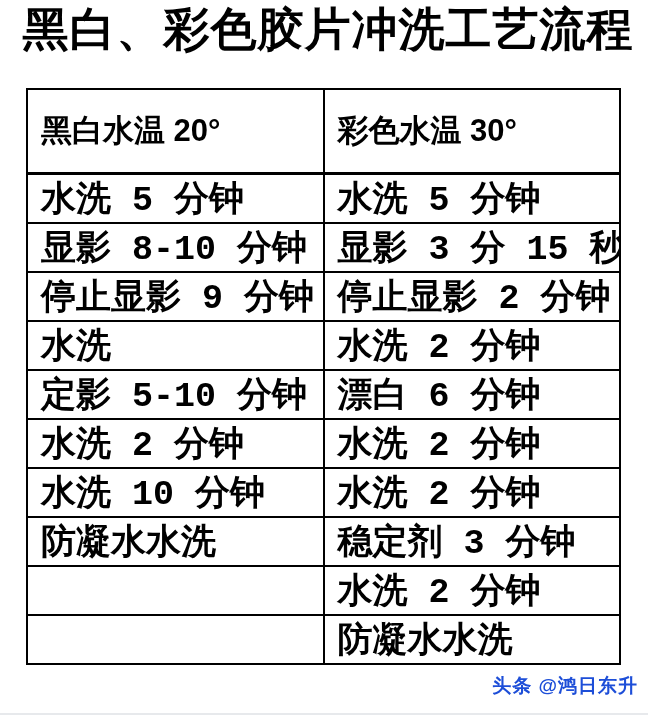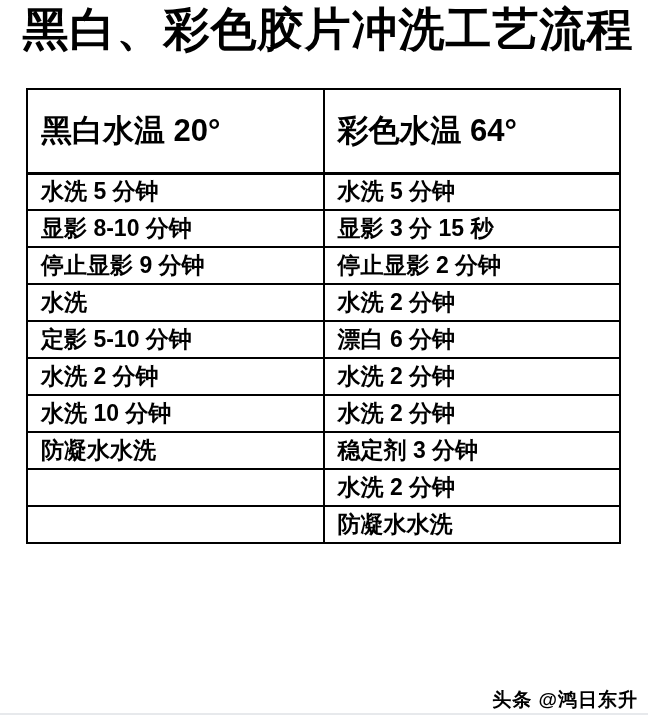--- a/index.html
+++ b/index.html
@@ -41,29 +41,30 @@
     white-space: nowrap;
     overflow: hidden;
   }
   table.process-table th {
     height: 84px;
     font-size: 31px;
     border-bottom: 3px solid #000000;
   }
   table.process-table td {
     height: 37px;
-    font-size: 23px;
+    font-size: 35px;
+    font-family: Liberation Mono, monospace;
   }
   .watermark {
     position: absolute;
     right: 10px;
-    bottom: 5px;
+    bottom: 19px;
     font-size: 19px;
     font-weight: bold;
-    color: #000000;
+    color: #1d4ed8;
     text-shadow: 1.5px 1.5px 0 #ffffff, -1px -1px 0 rgba(255,255,255,0.85);
     letter-spacing: 1px;
     z-index: 5;
     white-space: nowrap;
   }
   .bottom-divider {
     position: absolute;
     left: 0;
     bottom: 3px;
     width: 648px;
@@ -73,21 +74,21 @@
 </style>
 </head>
 <body>
 
 <h1 class="page-title">黑白、彩色胶片冲洗工艺流程</h1>
 
 <table class="process-table">
   <thead>
     <tr>
       <th>黑白水温 20°</th>
-      <th>彩色水温 64°</th>
+      <th>彩色水温 30°</th>
     </tr>
   </thead>
   <tbody>
     <tr>
       <td>水洗 5 分钟</td>
       <td>水洗 5 分钟</td>
     </tr>
     <tr>
       <td>显影 8-10 分钟</td>
       <td>显影 3 分 15 秒</td>

